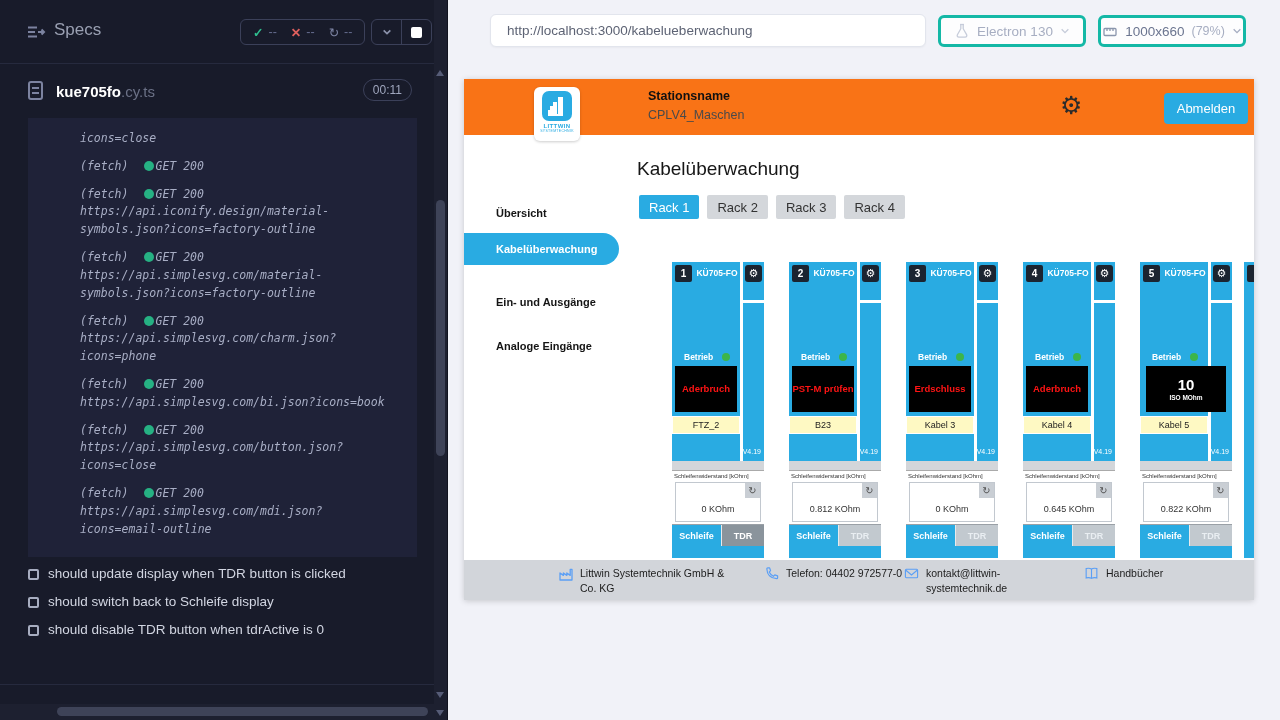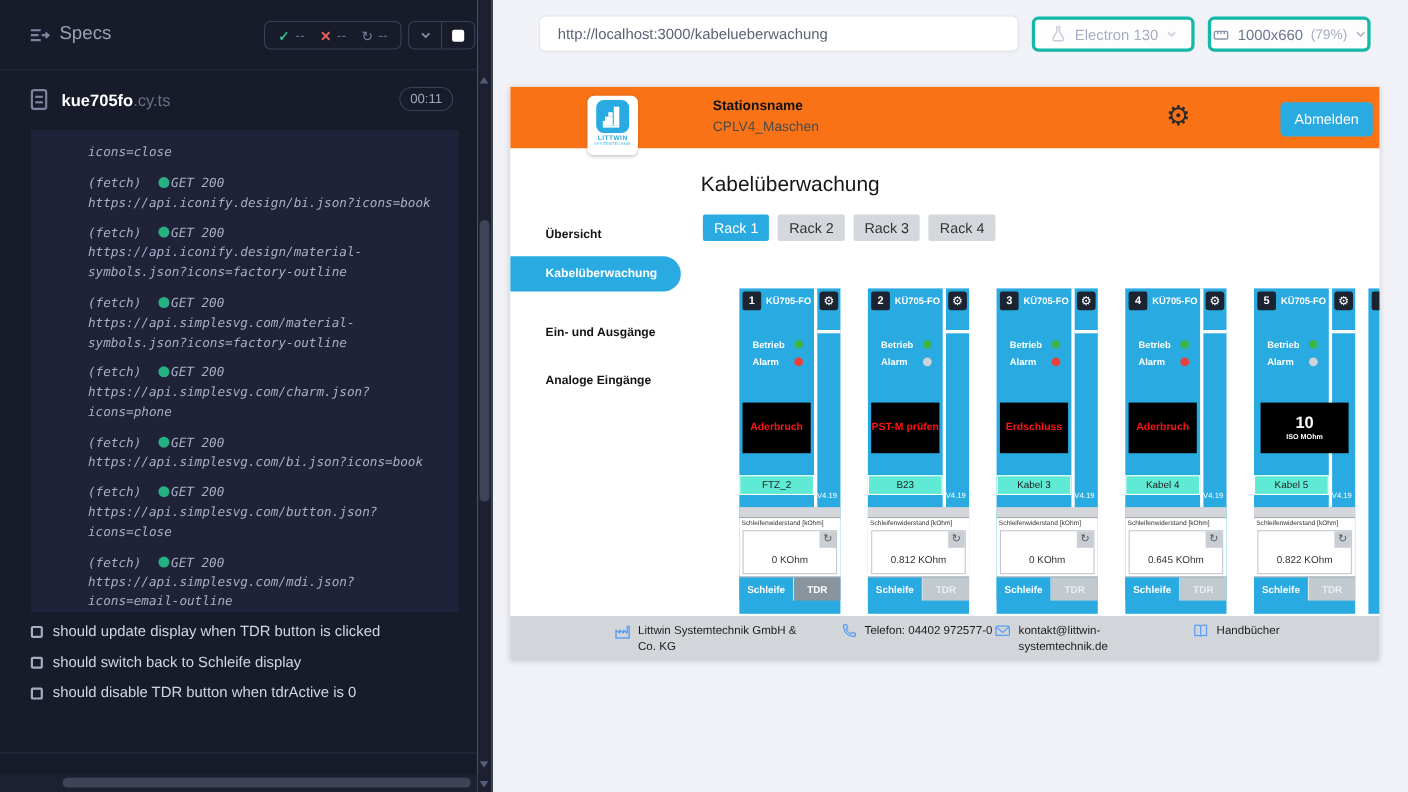--- a/index.html
+++ b/index.html
@@ -101,30 +101,30 @@
   #cards-flex { position:absolute; left:0; top:0; display:flex; gap:25px; }
   .card { position:relative; width:92px; height:296px; background:#29abe2; flex:none; }
   .badge { position:absolute; left:3px; top:3px; width:17px; height:17px; background:#1b2430; color:#fff;
            font-size:10px; font-weight:bold; display:flex; align-items:center; justify-content:center; border-radius:2px; z-index:2; }
   .model { position:absolute; left:22px; top:6px; width:46px; text-align:center; font-size:8.5px; font-weight:bold; color:#fff; }
   .card-gear { position:absolute; right:2px; top:3px; width:17px; height:17px; background:#1b2430; border-radius:3px;
                color:#fff; font-size:11px; line-height:17px; text-align:center; z-index:2;
                font-family:"DejaVu Sans",sans-serif; }
   .vline { position:absolute; left:68px; top:0; width:3px; height:199px; background:#fff; z-index:1; }
   .rdiv { position:absolute; left:71px; top:38px; right:0; height:3px; background:#fff; }
-  .led-row { position:absolute; left:12px; display:flex; align-items:center; gap:5px; }
+  .led-row { position:absolute; left:12px; display:flex; align-items:center; gap:5px;margin-top:44px; }
   .led-label { font-size:8.5px; font-weight:bold; color:#fff; width:33px; }
   .led { width:8px; height:8px; border-radius:50%; }
   .display { position:absolute; left:3px; top:104px; width:62px; height:46px; background:#000; z-index:2;
              display:flex; flex-direction:column; align-items:center; justify-content:center; text-align:center; }
   .display.wide { left:6px; width:80px; }
   .disp-status { color:#ff1414; font-weight:bold; font-size:9.5px; line-height:1.15; }
   .disp-val { color:#fff; font-size:15px; font-weight:bold; line-height:1.1; }
   .disp-unit { color:#fff; font-size:6.5px; font-weight:bold; }
-  .name-label { position:absolute; left:0; top:170px; width:68px; height:18px; background:#5eead4;
+  .name-label { position:absolute; left:0; top:154px; width:68px; height:18px; background:#fef9c3;
                 border:1px solid #fff; font-size:9px; color:#222; display:flex; align-items:center; justify-content:center; z-index:2; }
   .fw-version { position:absolute; right:3px; top:186px; font-size:7px; color:#fff; z-index:2; }
   .gray-gap { position:absolute; left:0; top:199px; width:100%; height:9px; background:#d3d6da; z-index:2; }
   .meas { position:absolute; left:0; top:208px; width:100%; height:55px; background:#fff; z-index:2;
           border-top:1px solid #aaa; border-bottom:1px solid #9aa0a6; }
   .meas-label { position:absolute; left:2px; top:2px; font-size:6px; color:#333; white-space:nowrap; }
   .meas-box { position:absolute; left:3px; top:11px; right:3px; height:40px; border:1px solid #c2c8cf; background:#fff; }
   .refresh-btn { position:absolute; right:0; top:0; width:15px; height:15px; background:#c9ced4; color:#555;
                  font-size:10px; line-height:15px; text-align:center; font-family:"DejaVu Sans",sans-serif; }
   .meas-value { position:absolute; left:0; right:0; bottom:7px; text-align:center; font-size:9px; color:#333; }
@@ -195,21 +195,20 @@
     <div id="spec-row">
       <span class="file-icon"></span>
       <span id="spec-name"><span>kue705fo</span><span class="ext">.cy.ts</span></span>
       <span id="spec-timer">00:11</span>
     </div>
 
     <div id="log-panel">
         <div class="log-line">icons=close</div>
         <div class="log-entry">
           <div class="log-first"><span>(fetch)</span><span class="get-dot"></span><span>GET 200</span></div>
-          <div class="log-url">https://api.iconify.design/bi.json?icons=book</div>
         </div>
         <div class="log-entry">
           <div class="log-first"><span>(fetch)</span><span class="get-dot"></span><span>GET 200</span></div>
           <div class="log-url">https://api.iconify.design/material-symbols.json?icons=factory-outline</div>
         </div>
         <div class="log-entry">
           <div class="log-first"><span>(fetch)</span><span class="get-dot"></span><span>GET 200</span></div>
           <div class="log-url">https://api.simplesvg.com/material-symbols.json?icons=factory-outline</div>
         </div>
         <div class="log-entry">

